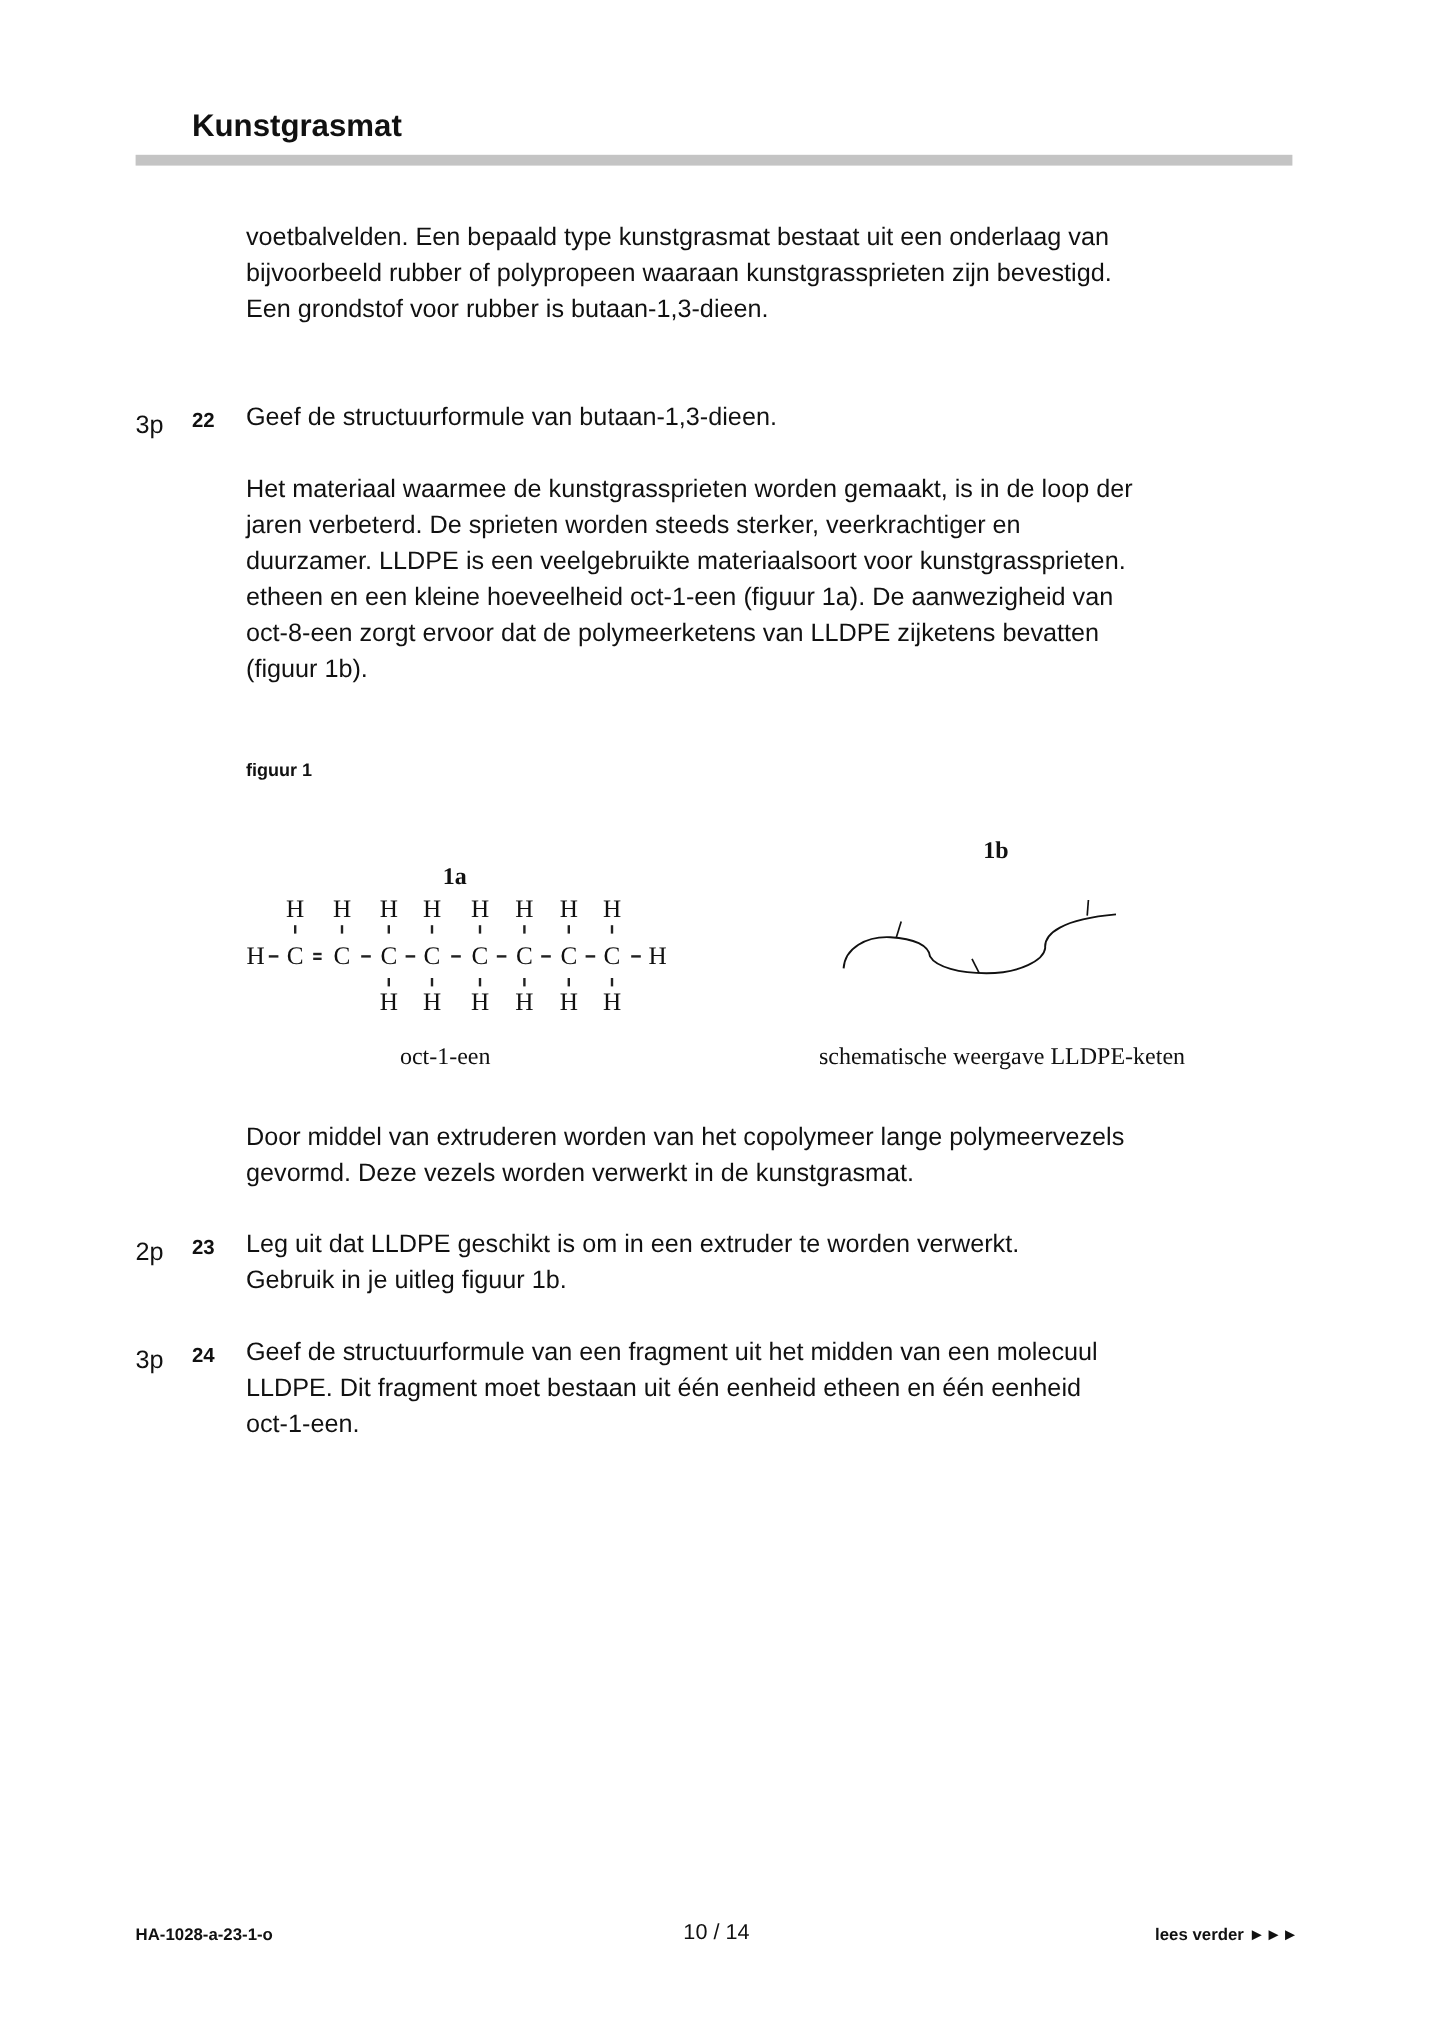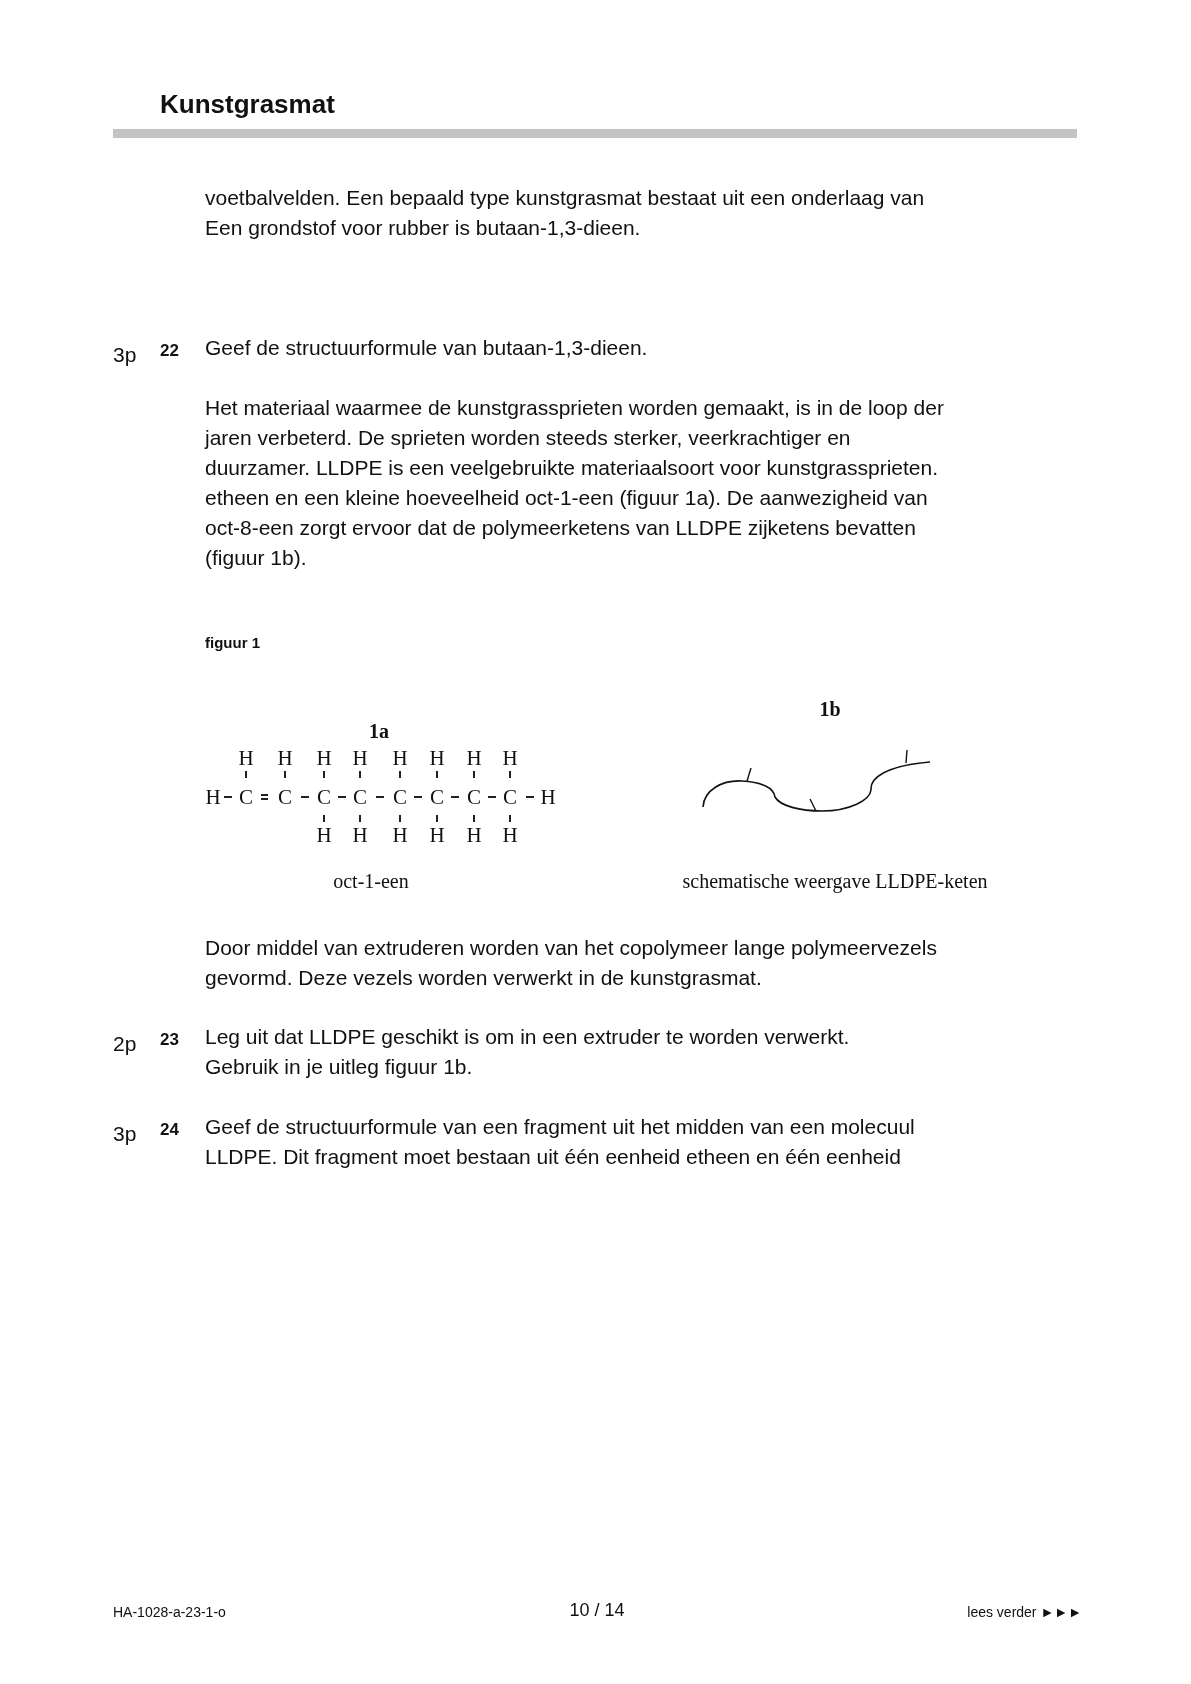--- a/index.html
+++ b/index.html
@@ -12,31 +12,32 @@
   .para { left: 205px; font-size: 21px; line-height: 30px; white-space: normal; width: 880px; }
   .para .line { display: block; white-space: nowrap; }
   .pts { left: 113px; font-size: 21px; }
   .qnum { left: 160px; font-size: 17px; font-weight: bold; }
   .fig-title { left: 205px; top: 634px; font-size: 15px; font-weight: bold; }
   .fig-label { font-size: 20px; font-weight: bold; transform: translateX(-50%); }
   .caption { font-size: 20px; transform: translateX(-50%); }
   .atom { font-size: 21px; transform: translate(-50%, -50%); }
   .bond-h { position: absolute; height: 2px; background: #222; }
   .bond-v { position: absolute; width: 2px; background: #222; }
-  .footer { top: 1604px; font-size: 14px; }
+  .footer { top: 1604px; font-size: 14px; font-weight: bold; }
   .footer-page { font-size: 18px; top: 1600px; left: 597px; transform: translateX(-50%); }
 </style>
 </head>
 <body>
 
 <div class="abs sans title">Kunstgrasmat</div>
 <div class="abs rule"></div>
 
 <div class="abs sans para" style="top:183px;">
   <span class="line">voetbalvelden. Een bepaald type kunstgrasmat bestaat uit een onderlaag van</span>
+  <span class="line">bijvoorbeeld rubber of polypropeen waaraan kunstgrassprieten zijn bevestigd.</span>
   <span class="line">Een grondstof voor rubber is butaan-1,3-dieen.</span>
 </div>
 
 <div>
   <div class="abs sans pts" style="top:343px;">3p</div>
   <div class="abs sans qnum" style="top:341px;">22</div>
   <div class="abs sans para" style="top:333px;">
     <span class="line">Geef de structuurformule van butaan-1,3-dieen.</span>
   </div>
 </div>
@@ -145,20 +146,21 @@
     <span class="line">Gebruik in je uitleg figuur 1b.</span>
   </div>
 </div>
 
 <div>
   <div class="abs sans pts" style="top:1122px;">3p</div>
   <div class="abs sans qnum" style="top:1120px;">24</div>
   <div class="abs sans para" style="top:1112px;">
     <span class="line">Geef de structuurformule van een fragment uit het midden van een molecuul</span>
     <span class="line">LLDPE. Dit fragment moet bestaan uit één eenheid etheen en één eenheid</span>
+    <span class="line">oct-1-een.</span>
   </div>
 </div>
 
 <div>
   <div class="abs sans footer" style="left:113px;">HA-1028-a-23-1-o</div>
   <div class="abs sans footer-page">10 / 14</div>
   <div class="abs sans footer" style="right:109px;">lees verder ►►►</div>
 </div>
 
 </body></html>

